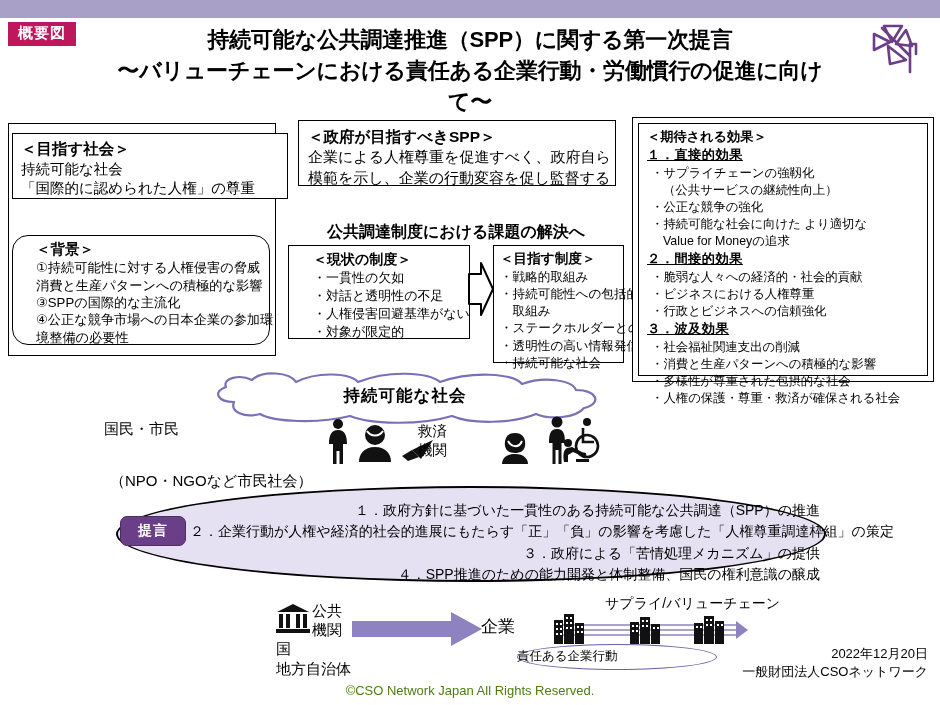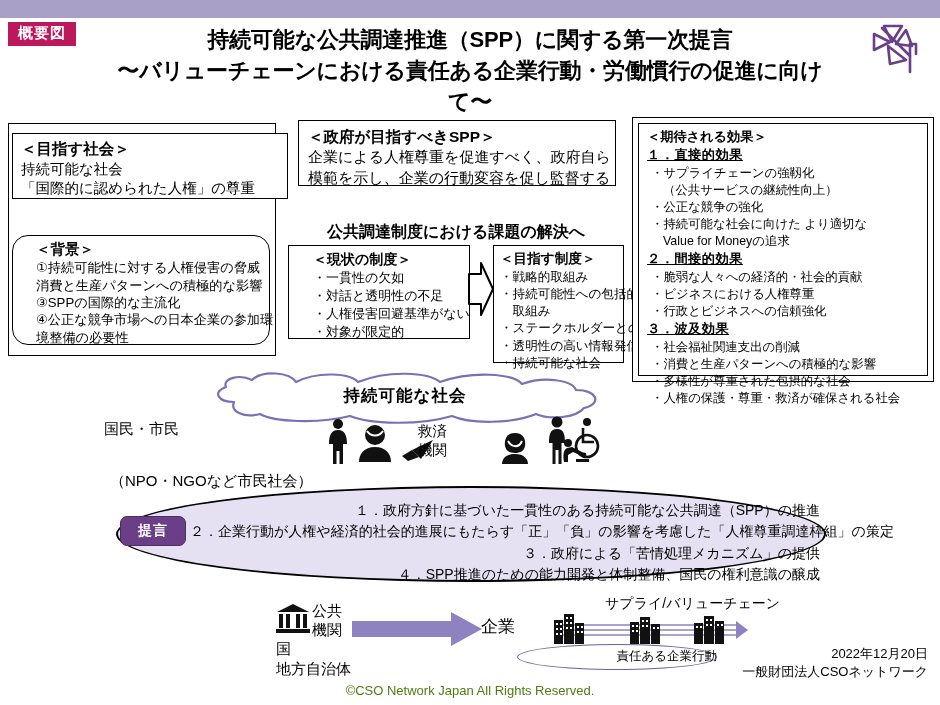--- a/index.html
+++ b/index.html
@@ -131,21 +131,21 @@
   #company-label{position:absolute;left:481px;top:615px;font-size:17px;font-weight:normal;white-space:nowrap;}
   #supply-chain-label{position:absolute;left:563px;top:595px;font-size:14px;white-space:nowrap;margin-left:42px;}
   #chain-svg{position:absolute;left:552px;top:612px;width:196px;height:36px;}
   #responsible-ellipse{
     position:absolute;left:517px;top:644px;width:200px;height:26px;
     border:1.5px solid #6b5fa6;border-radius:50%;
     background:transparent;box-sizing:border-box;
   }
   #responsible-label{
     position:absolute;left:517px;top:648px;width:200px;
-    text-align:right;font-size:12.5px;white-space:nowrap;
+    text-align:left;font-size:12.5px;white-space:nowrap;
   }
 
   
   #footer-date{
     position:absolute;left:714px;top:645px;width:214px;
     text-align:right;font-size:13px;line-height:1.4;
   }
   #footer-date .l2{display:block;}
   #copyright{
     position:absolute;left:0;top:683px;width:940px;

